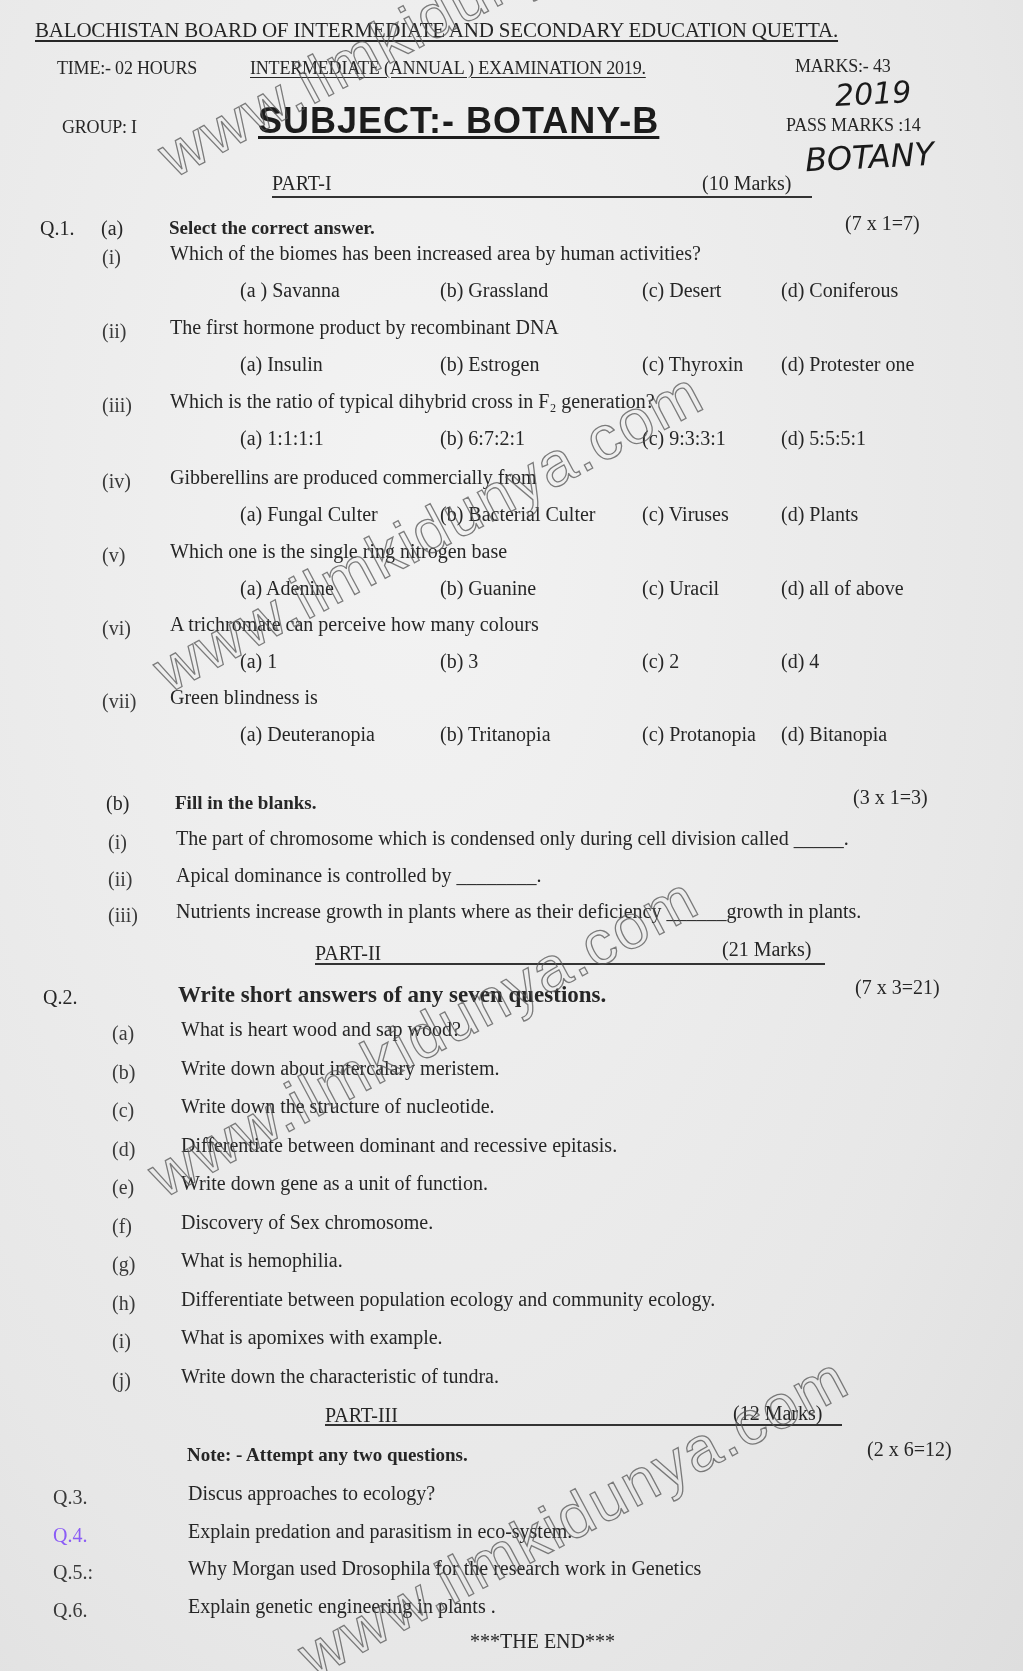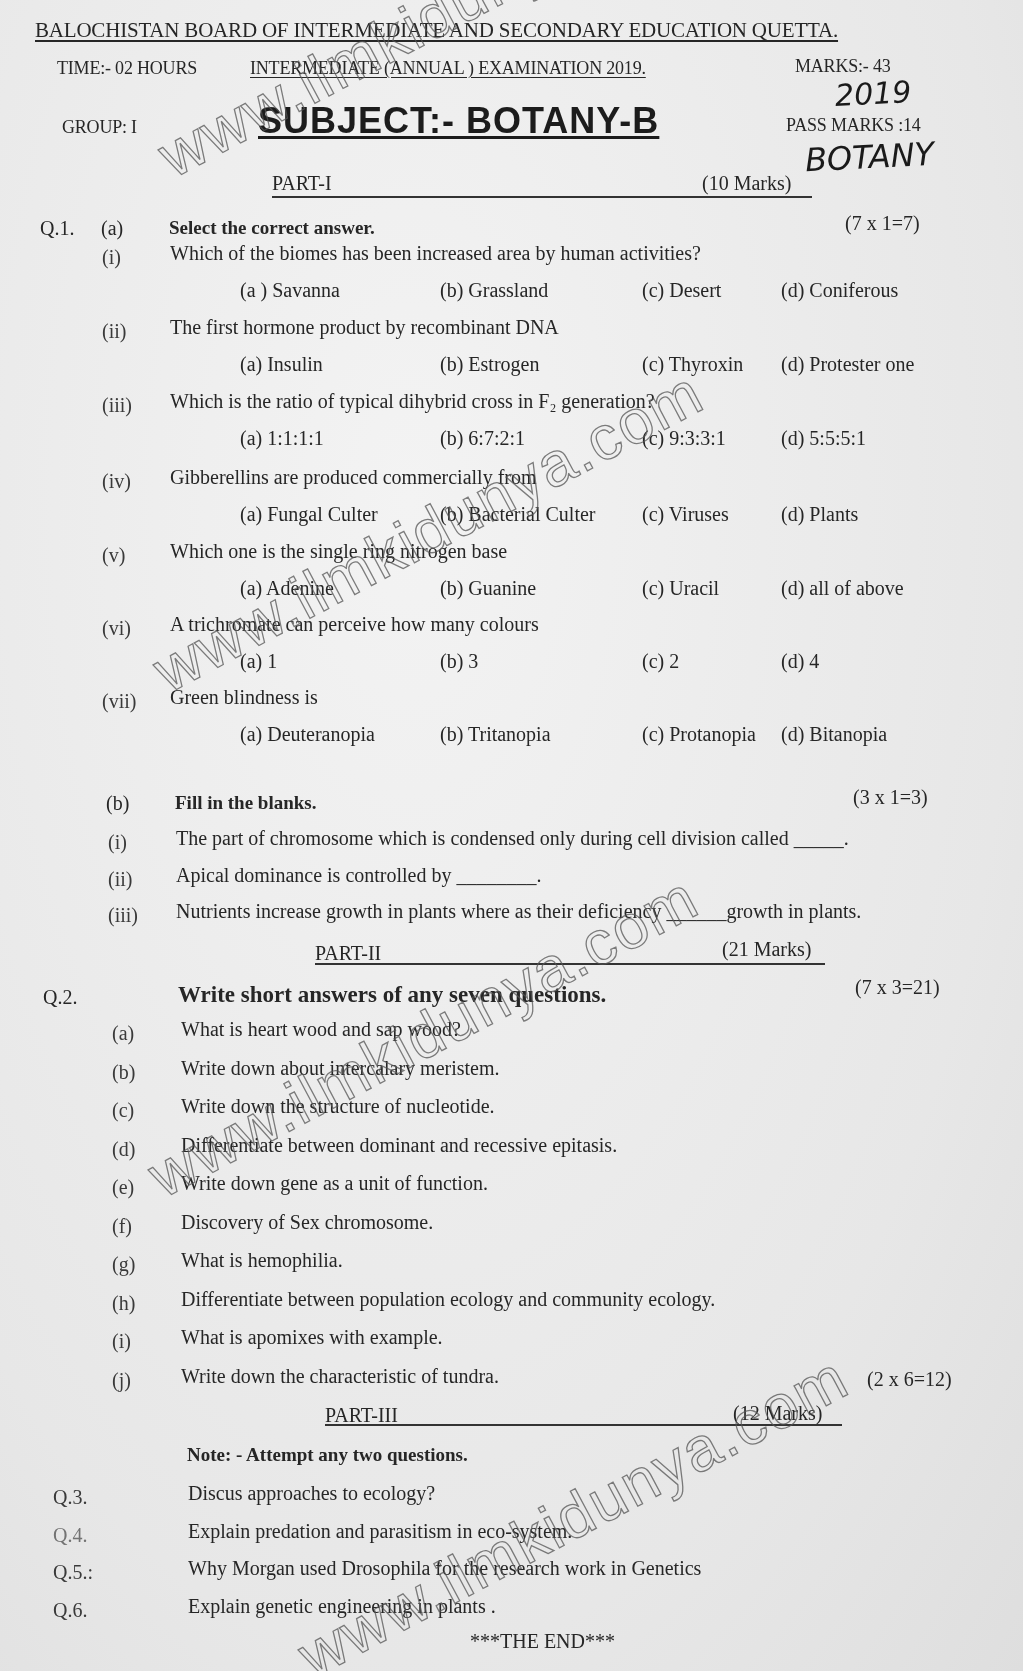--- a/index.html
+++ b/index.html
@@ -138,25 +138,25 @@
     <div class="abs t" style="left:181px;top:1326px;">What is apomixes with example.</div>
     <div class="abs t" style="left:112px;top:1368.5px;color:#3a3a3a;">(j)</div>
     <div class="abs t" style="left:181px;top:1364.5px;">Write down the characteristic of tundra.</div>
   </div>
 
 <div class="abs t" style="left:325px;top:1404px;">PART-III</div>
 <div class="abs t" style="left:733px;top:1402px;">(12 Marks)</div>
 <div class="partline" style="left:325px;top:1424px;width:517px;"></div>
 
 <div class="abs t b" style="left:187px;top:1444px;font-size:19px;">Note: - Attempt any two questions.</div>
-<div class="abs t" style="left:867px;top:1368px;">(2 x 6=12)</div>
+<div class="abs t" style="left:867px;top:1438px;">(2 x 6=12)</div>
 <div id="longs">
     <div class="abs t" style="left:53px;top:1486px;color:#3a3a3a;">Q.3.</div>
     <div class="abs t" style="left:188px;top:1482px;">Discus approaches to ecology?</div>
-    <div class="abs t" style="left:53px;top:1523.5px;color:#737373;">Q.4.</div>
+    <div class="abs t" style="left:53px;top:1523.5px;color:#8b5cf6;">Q.4.</div>
     <div class="abs t" style="left:188px;top:1519.5px;">Explain predation and parasitism in eco-system.</div>
     <div class="abs t" style="left:53px;top:1561px;color:#3a3a3a;">Q.5.:</div>
     <div class="abs t" style="left:188px;top:1557px;">Why Morgan used Drosophila for the research work in Genetics</div>
     <div class="abs t" style="left:53px;top:1598.5px;color:#3a3a3a;">Q.6.</div>
     <div class="abs t" style="left:188px;top:1594.5px;">Explain genetic engineering in plants .</div>
   </div>
 
 <div class="abs t" style="left:470px;top:1630px;">***THE END***</div>
 
 <div class="watermark" style="left:180px;top:120px;transform:rotate(-28deg);">www.ilmkidunya.com</div>

